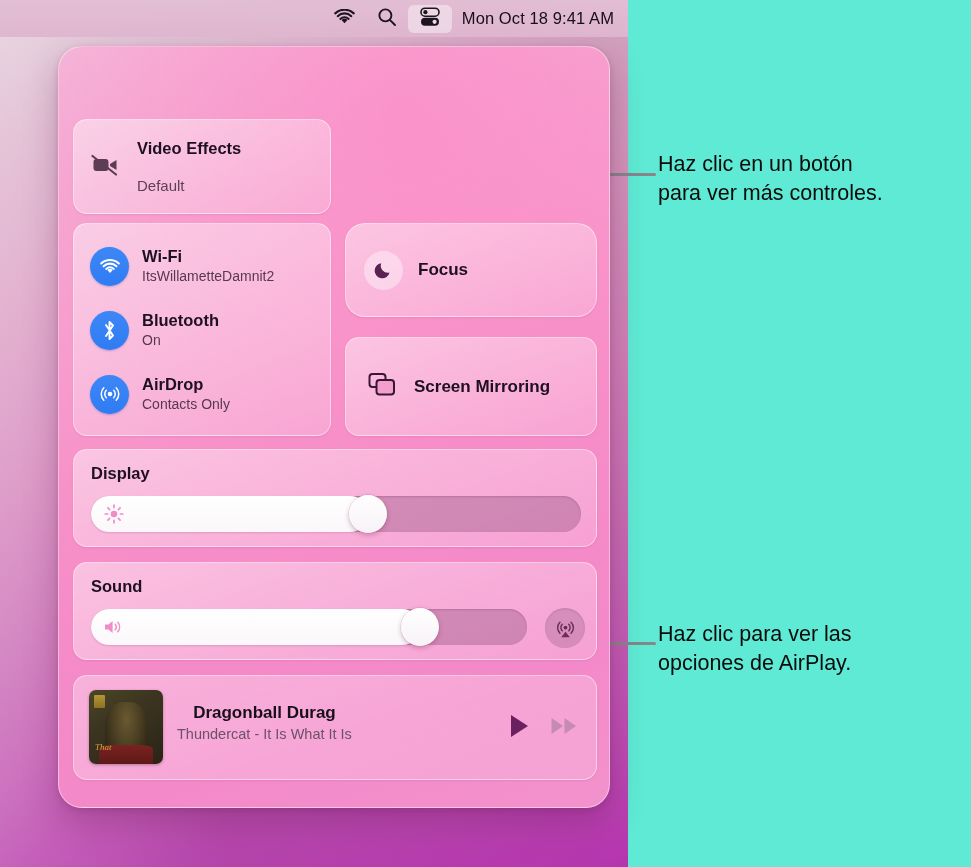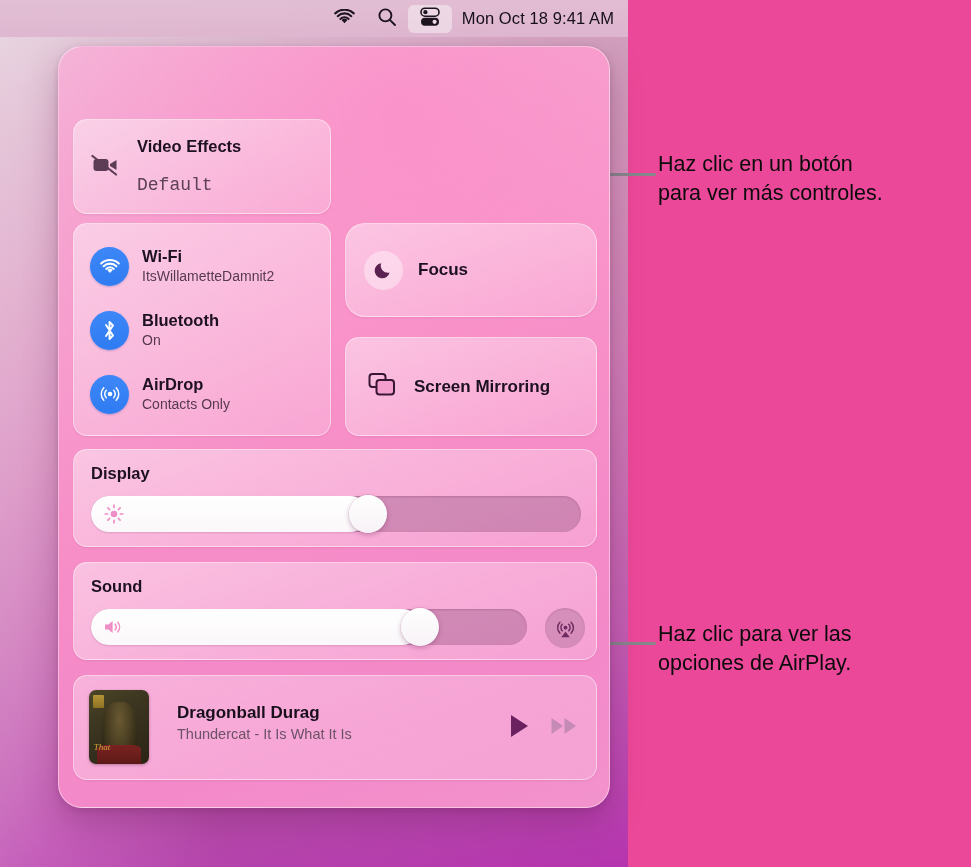--- a/index.html
+++ b/index.html
@@ -2,21 +2,21 @@
 <html><head>
 <meta charset="utf-8">
 <style>
   * { box-sizing: border-box; margin: 0; padding: 0; }
   html, body {
     width: 971px; height: 867px;
     font-family: "Liberation Sans", sans-serif;
     overflow: hidden;
     background: #ffffff;
   }
-  #root { position: relative; width: 971px; height: 867px; background:#ec4899;padding-left:24px; }
+  #root { position: relative; width: 971px; height: 867px; background:#5eead4;padding-left:24px; }
 
   
   .desktop {
     position: absolute; left: 0; top: 0; width: 628px; height: 867px;
     background:
       linear-gradient(118deg,
         rgba(255,255,255,0.30) 0%,
         rgba(255,255,255,0.12) 28%,
         rgba(255,255,255,0.00) 46%,
         rgba(0,0,0,0.04) 60%,
@@ -97,21 +97,21 @@
     box-shadow: 0 1px 2px rgba(120,30,90,0.10);
   }
 
   
   #tile-video  { left: 14px;  top: 72px; width: 258px; height: 95px; }
   #tile-mic    { left: 286px; top: 68px; width: 252px; height: 95px; }
   .tile-inner {
     position:absolute; inset:0; display:flex; align-items:center; padding-left: 17px; gap: 16px;
   }
   .tile-text .t1 { font-size: 16.5px; font-weight: bold; color: #1d1022; line-height: 1.25; }
-  .tile-text .t2 { font-size: 18px; color: #5d4057; line-height: 1.3; margin-top: 17px; font-family: Liberation Mono, monospace; }
+  .tile-text .t2 { font-size: 15px; color: #5d4057; line-height: 1.3; margin-top: 17px; }
 
   
   #tile-conn   { left: 14px;  top: 176px; width: 258px; height: 213px; padding-top: 10px; }
   .conn-row { display:flex; align-items:center; gap: 13px; height: 64px; padding-left: 16px; }
   .conn-circle {
     width: 39px; height: 39px; border-radius: 50%;
     background: linear-gradient(180deg,#3d87f7,#2f7bf2);
     display:flex; align-items:center; justify-content:center; flex: none;
     box-shadow: 0 1px 2px rgba(20,60,150,0.28);
   }
@@ -159,21 +159,21 @@
     position:absolute; width: 40px; height: 40px; border-radius: 50%;
     background: rgba(170,110,150,0.42);
     display:flex; align-items:center; justify-content:center;
     box-shadow: inset 0 1px 2px rgba(90,30,70,0.16);
   }
 
   
   #tile-now { left: 14px; top: 628px; width: 524px; height: 105px;
               background: linear-gradient(160deg, rgba(255,255,255,0.34), rgba(255,255,255,0.16)); }
   .art {
-    position:absolute; left: 15px; top: 14px; width: 60px; height: 74px;
+    position:absolute; left: 15px; top: 14px; width: 74px; height: 74px;
     border-radius: 7px; overflow:hidden;
     box-shadow: 0 1px 3px rgba(60,20,50,0.35);
     background: linear-gradient(150deg,#4b4527 0%,#3a3420 40%,#2b2416 100%);
   }
   .art .figure {
     position:absolute; left:22%; top:16%; width:58%; height:84%;
     background: radial-gradient(ellipse at 50% 28%, #6a5a32 0%, #4a3f22 45%, #2e2714 80%);
     border-radius: 40% 40% 12% 12%;
   }
   .art .shirt {
@@ -182,21 +182,21 @@
   }
   .art .mark {
     position:absolute; left:7%; top:7%; width: 11px; height: 13px;
     background: linear-gradient(180deg,#c8a33a,#9c7c22); border-radius: 1px; opacity:.85;
   }
   .art .script {
     position:absolute; left:8%; bottom:16%; font-size:9px; color:#cfa63c;
     font-family:"Liberation Serif", serif; font-style: italic; line-height:1;
   }
   .now-text { position:absolute; left: 103px; top: 26px; }
-  .now-text .n1 { font-size: 17px; font-weight: bold; color: #17101c; line-height:1.25; }
+  .now-text .n1 { font-size: 17px; font-weight: bold; color: #17101c; line-height:1.25;text-align:center; }
   .now-text .n2 { font-size: 14.5px; color: #6c5167; line-height:1.35; margin-top:2px; }
   .now-ctrls { position:absolute; right: 18px; top: 50%; transform: translateY(-50%);
                display:flex; align-items:center; gap: 20px; }
 
   
   .callout { position:absolute; z-index: 7; }
   .callout .txt {
     font-size: 21.5px; color: #0b0b0b; line-height: 1.34; white-space: pre-line;
     font-family: Liberation Sans, sans-serif;
   }

